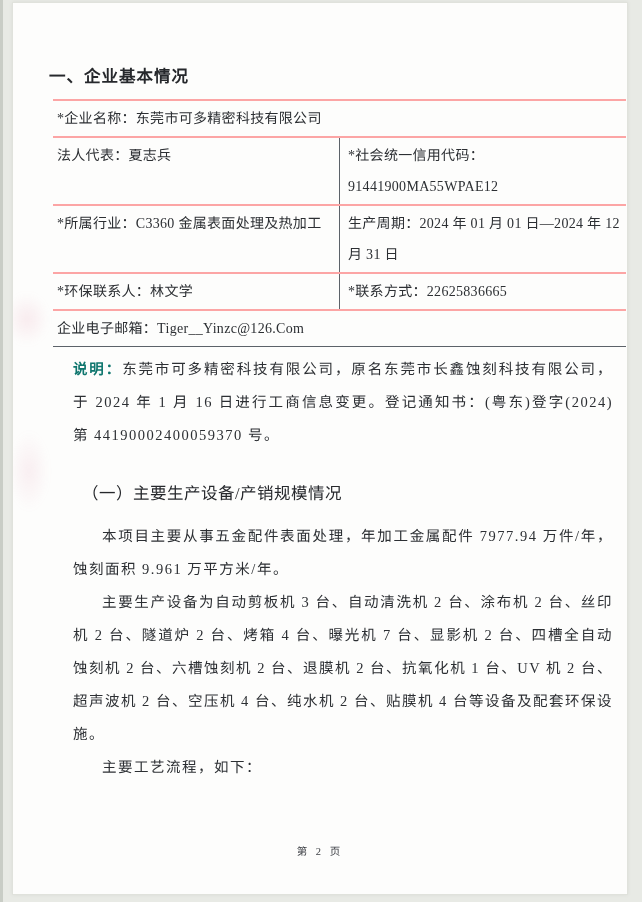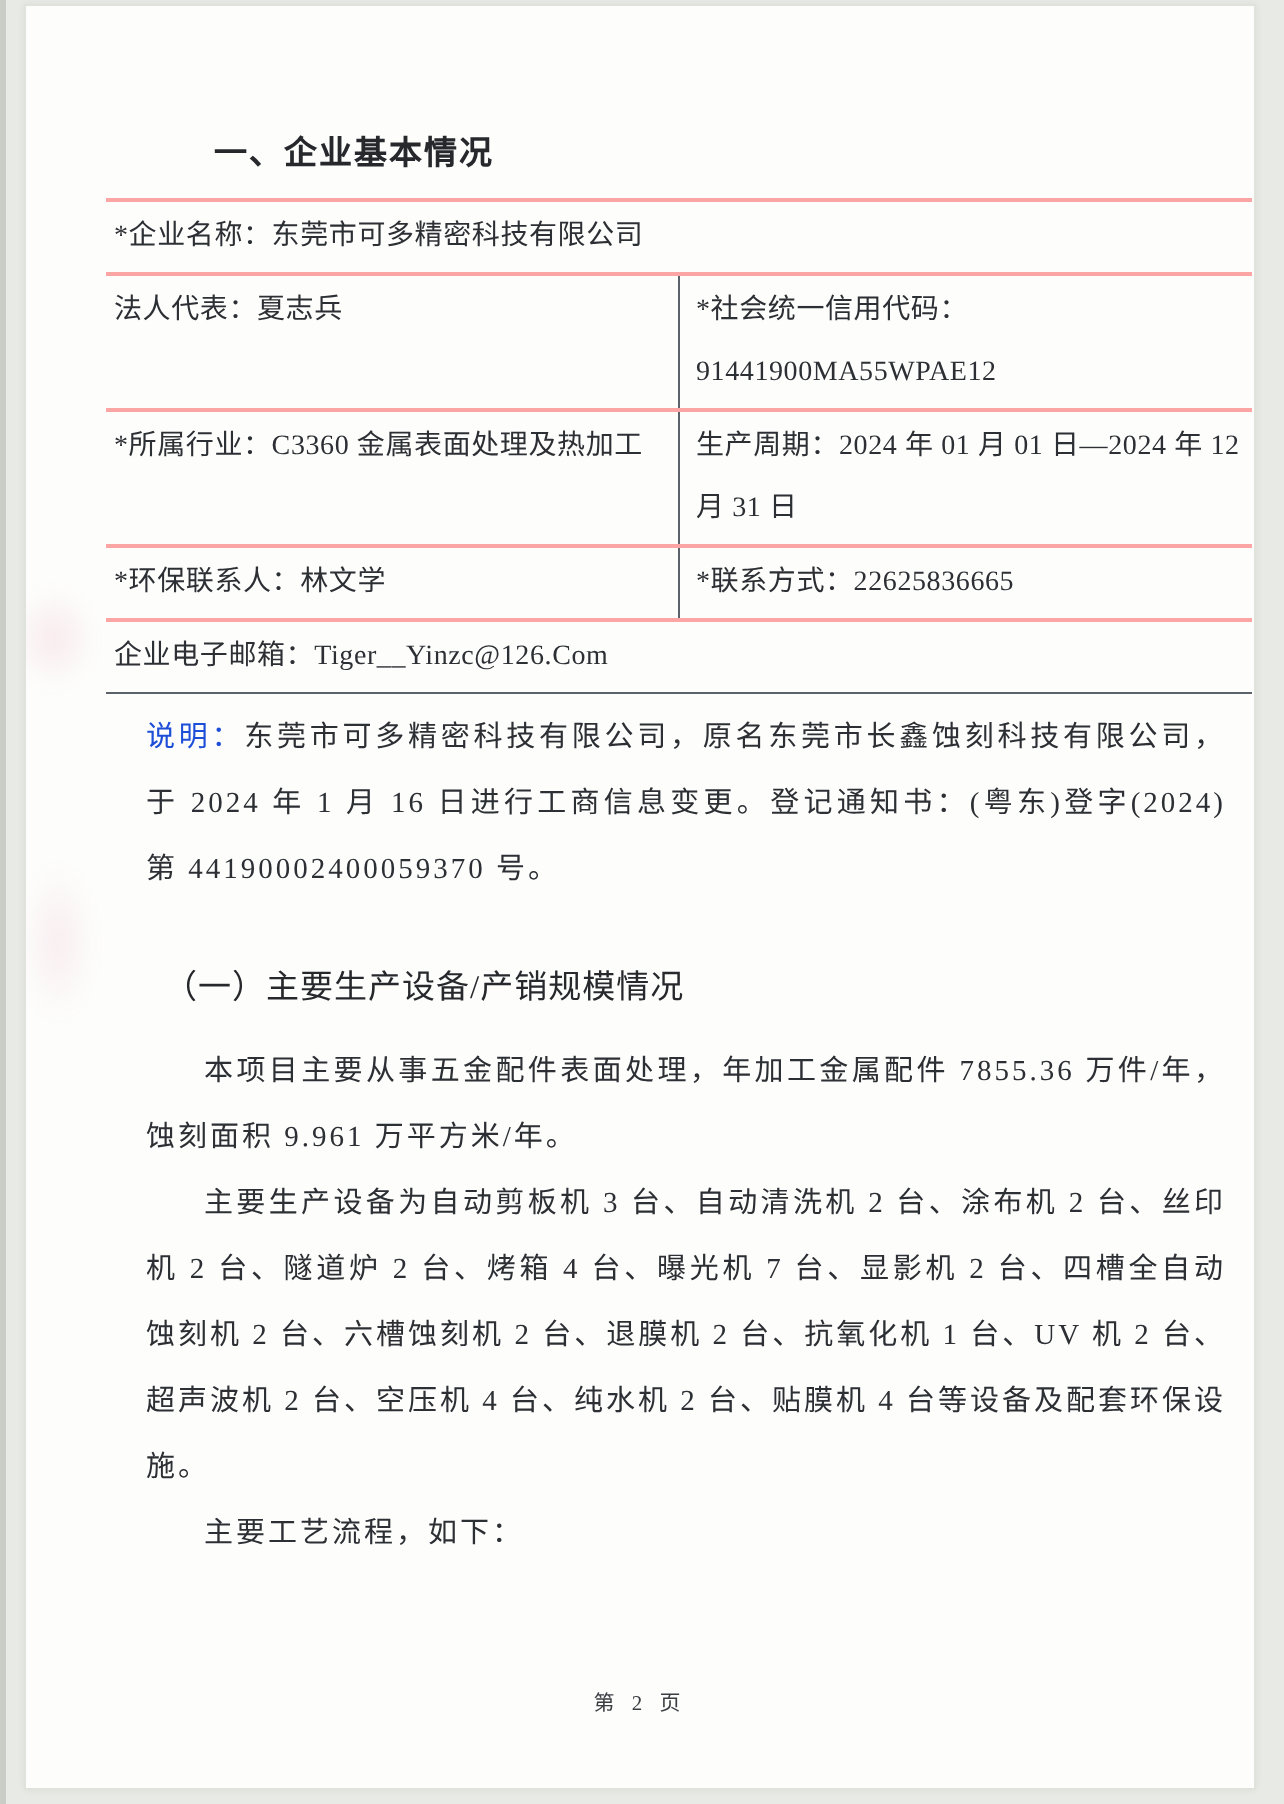--- a/index.html
+++ b/index.html
@@ -33,21 +33,21 @@
   .smudge-1 {
     left: -8px; top: 290px; width: 44px; height: 52px;
     background: radial-gradient(ellipse at center, rgba(225,140,165,0.16), rgba(225,140,165,0) 70%);
   }
   .smudge-2 {
     left: -4px; top: 428px; width: 40px; height: 80px;
     background: radial-gradient(ellipse at center, rgba(220,130,160,0.12), rgba(220,130,160,0) 70%);
   }
 
   h1.sec1 {
-    margin: 64px 0 0 94px;
+    margin: 64px 0 0 36px;
     font-size: 16.5px; line-height: 20px;
     font-weight: bold; color: #26282c;
     letter-spacing: 1px;
   }
 
   table.info-table {
     margin: 12px 0 0 40px;
     width: 573px;
     border-collapse: collapse;
     table-layout: fixed;
@@ -69,21 +69,21 @@
 
   .note {
     margin: 6px 0 0 60px;
     width: 540px;
     font-size: 14.5px;
     line-height: 33px;
     letter-spacing: 1.5px;
     text-align: justify;
     color: #2c2f33;
   }
-  .note .note-label { font-weight: normal; color: #1d4ed8; }
+  .note .note-label { font-weight: bold; color: #0f766e; }
 
   h2.sec2 {
     margin: 30px 0 0 69px;
     font-size: 16.5px; line-height: 24px;
     font-weight: normal; color: #26282c;
     letter-spacing: 0.5px;
   }
 
   p.body {
     margin: 0 0 0 60px;
@@ -138,19 +138,19 @@
       <tr>
         <td colspan="2" class="cell-full">企业电子邮箱：Tiger__Yinzc@126.Com</td>
       </tr>
     </tbody>
   </table>
 
   <p class="note"><span class="note-label">说明：</span><span>东莞市可多精密科技有限公司，原名东莞市长鑫蚀刻科技有限公司，于 2024 年 1 月 16 日进行工商信息变更。登记通知书：(粤东)登字(2024) 第 44190002400059370 号。</span></p>
 
   <h2 class="sec2">（一）主要生产设备/产销规模情况</h2>
 
-  <p class="body first">本项目主要从事五金配件表面处理，年加工金属配件 7855.36 万件/年，蚀刻面积 9.961 万平方米/年。</p>
+  <p class="body first">本项目主要从事五金配件表面处理，年加工金属配件 7977.94 万件/年，蚀刻面积 9.961 万平方米/年。</p>
   <p class="body">主要生产设备为自动剪板机 3 台、自动清洗机 2 台、涂布机 2 台、丝印机 2 台、隧道炉 2 台、烤箱 4 台、曝光机 7 台、显影机 2 台、四槽全自动蚀刻机 2 台、六槽蚀刻机 2 台、退膜机 2 台、抗氧化机 1 台、UV 机 2 台、超声波机 2 台、空压机 4 台、纯水机 2 台、贴膜机 4 台等设备及配套环保设施。</p>
   <p class="body">主要工艺流程，如下：</p>
 
   <div class="footer">第 2 页</div>
 
 </div>
 
 </body></html>

